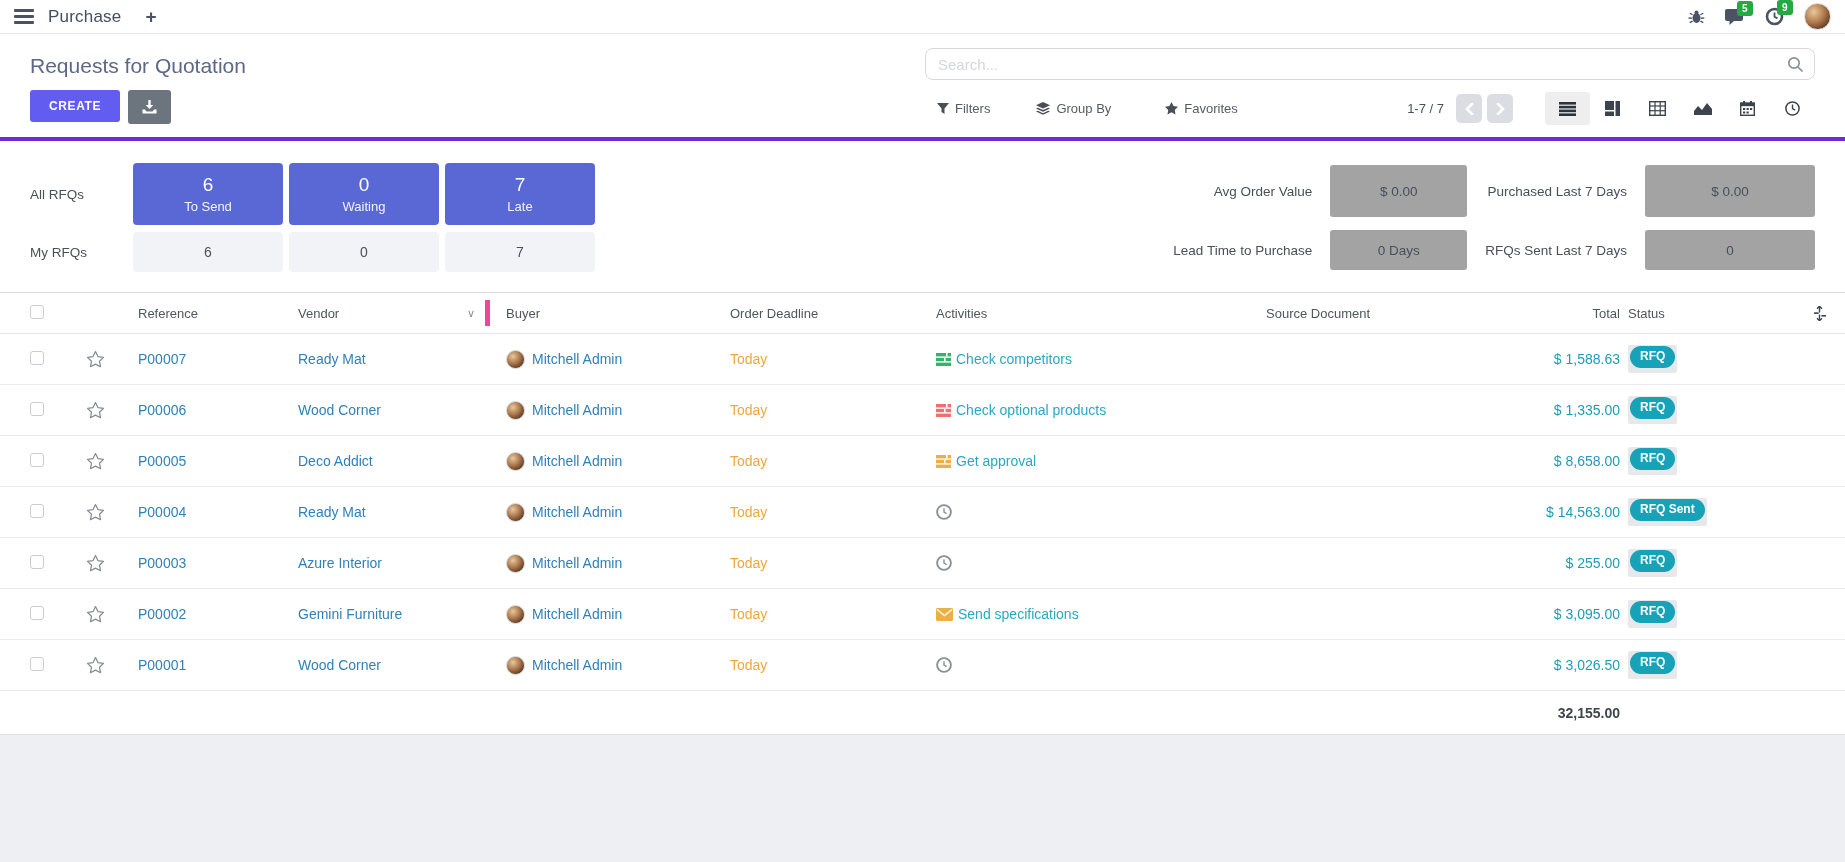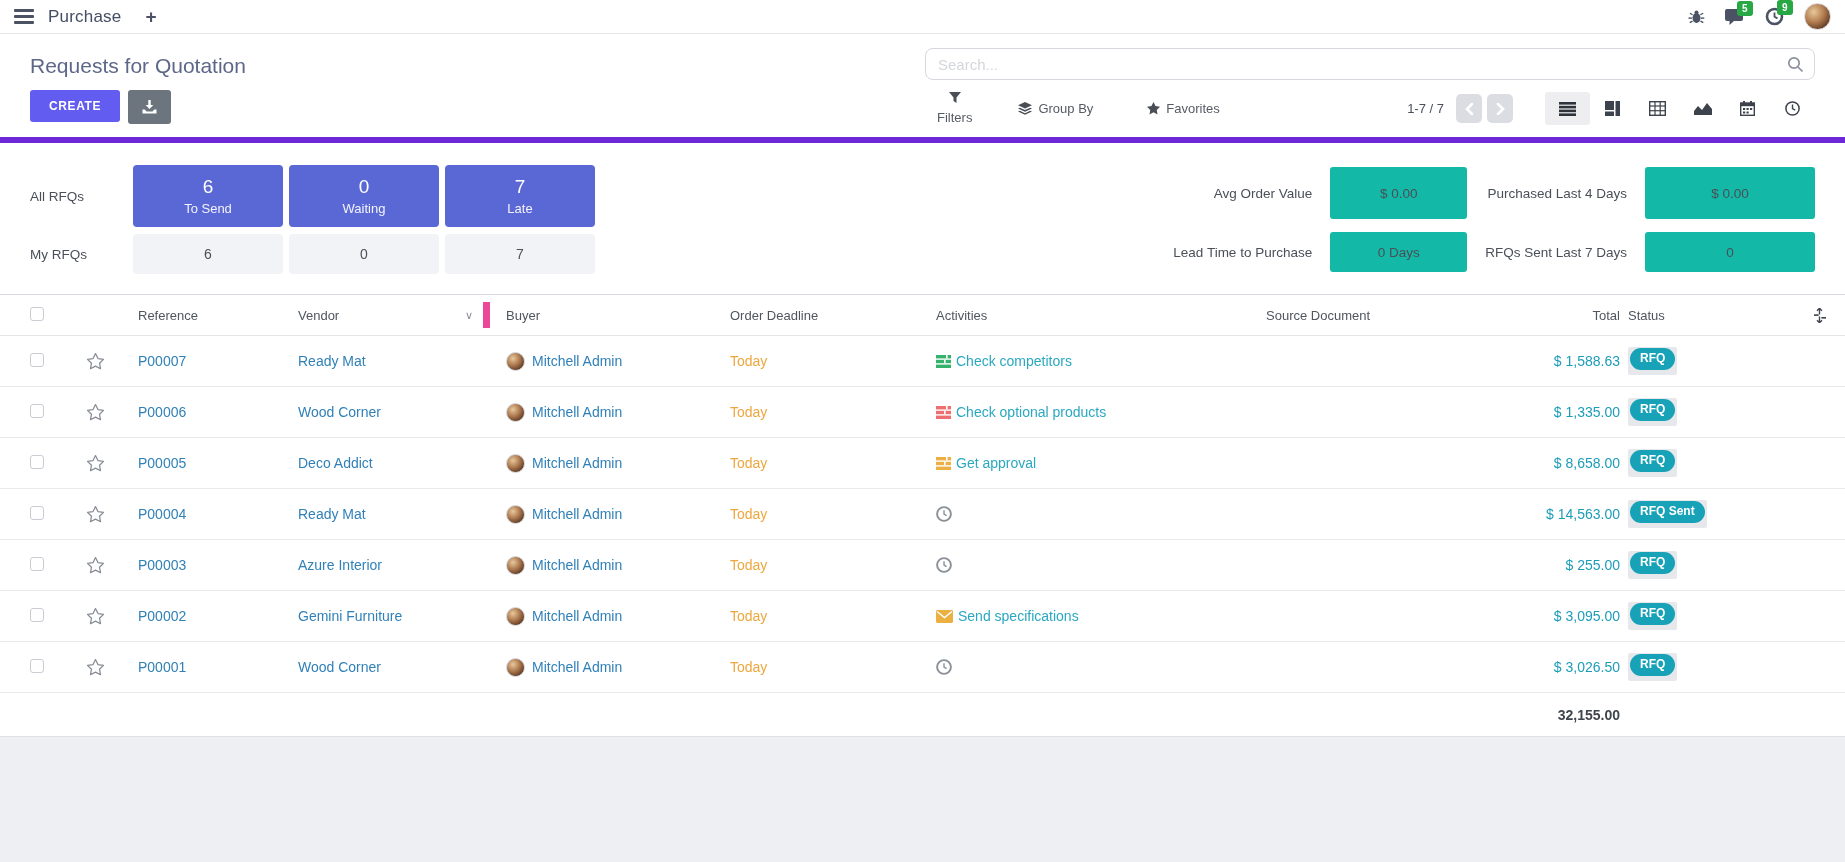--- a/index.html
+++ b/index.html
@@ -12,68 +12,68 @@
   .hamburger { width:20px; display:flex; flex-direction:column; gap:3px; cursor:pointer; margin-right:14px; }
   .hamburger span { height:3px; background:#4a5264; border-radius:1px; }
   .app-name { font-size:17px; color:#434d63; letter-spacing:.2px; }
   .plus { font-size:19px; font-weight:bold; color:#4a5264; margin-left:24px; cursor:pointer; }
   .topbar-right { margin-left:auto; display:flex; align-items:center; gap:20px; }
   .tb-icon { position:relative; display:inline-flex; cursor:pointer; }
   .tb-badge { position:absolute; top:-7px; left:12px; background:var(--badge-green); color:#fff; font-size:10px; font-weight:bold; padding:1px 5px; border-radius:3px; line-height:1.3; }
   .avatar-lg { width:27px; height:27px; border-radius:50%; background:radial-gradient(circle at 35% 32%, #e8c89a 0%, #b07a4e 45%, #6a4228 75%, #3c2617 100%); border:1px solid #d8d8dc; }
 
   
-  .control-panel { display:flex; padding:14px 0 12px 30px; border-bottom:6px solid #6d28d9; flex:0 0 auto; }
+  .control-panel { display:flex; padding:14px 0 12px 30px; border-bottom:4px solid #6d28d9; flex:0 0 auto; }
   .cp-left { width:895px; }
   .page-title { font-size:21px; color:#5d6788; font-weight:normal; margin:6px 0 12px; }
   .btn-row { display:flex; gap:8px; }
   .btn-create { background:var(--primary); color:#ffffff; border:none; font-size:12px; font-weight:bold; letter-spacing:.6px; padding:0 19px; height:32px; border-radius:3px; cursor:pointer; font-family:inherit; }
   .btn-export { background:#6c757d; border:none; width:43px; height:34px; border-radius:3px; cursor:pointer; display:flex; align-items:center; justify-content:center; }
   .cp-right { flex:1; padding-right:30px; }
   .search-box { position:relative; height:32px; border:1px solid #d6d8de; border-radius:8px; display:flex; align-items:center; background:#fff; }
   .search-box input { border:none; outline:none; flex:1; height:100%; padding:0 36px 0 12px; font-size:15px; font-family:inherit; color:#555; background:transparent; border-radius:8px; }
   .search-box input::placeholder { color:#d4d6db; }
   .search-mag { position:absolute; right:10px; top:7px; }
   .filter-row { display:flex; align-items:center; margin-top:12px; font-size:13px; color:#565b64; }
   .filter-item { display:inline-flex; align-items:center; gap:6px; cursor:pointer; }
-  .fi-filters { margin-left:12px;flex-direction:column; }
+  .fi-filters { margin-left:12px; }
   .fi-group { margin-left:46px; }
   .fi-fav { margin-left:54px; }
   .pager { margin-left:auto; font-size:13px; color:#4a4f58; }
   .pg-btns { display:flex; gap:5px; margin-left:12px; }
   .pg-btn { width:26px; height:29px; background:#dcdde2; border:none; border-radius:5px; cursor:pointer; display:flex; align-items:center; justify-content:center; }
   .view-switcher { display:flex; margin-left:32px; }
   .vs-btn { width:45px; height:33px; display:flex; align-items:center; justify-content:center; cursor:pointer; border-radius:3px; }
   .vs-btn.active { background:#eeeef1; }
 
   
   .dashboard { display:flex; padding:22px 30px 20px; flex:0 0 auto; }
   .dash-left { display:grid; grid-template-columns:97px 150px 150px 150px; column-gap:6px; row-gap:7px; align-items:center; }
   .dash-row-label { font-size:13.5px; color:#4a4f58; }
   .tile { border-radius:4px; text-align:center; cursor:pointer; }
   .tile-indigo { background:var(--tile-indigo); color:#fff; height:62px; display:flex; flex-direction:column; justify-content:center; gap:3px; }
   .tile-indigo .t-val { font-size:19px; }
   .tile-indigo .t-lbl { font-size:13px; color:rgba(255,255,255,.92); }
   .tile-gray { background:#f2f3f6; height:40px; display:flex; align-items:center; justify-content:center; font-size:14px; color:#4a4f58; }
   .dash-right { margin-left:auto; display:grid; grid-template-columns:auto 137px auto 170px; column-gap:18px; row-gap:9px; align-items:center; padding-right:0; }
   .stat-label { font-size:13.5px; color:#4a4f58; text-align:right; white-space:nowrap; }
-  .stat-tile { background:#14b8a6; border-radius:3px; text-align:right; font-size:13.5px; color:#4a4f58; display:flex; align-items:center; justify-content:center; }
+  .stat-tile { background:#a3a3a3; border-radius:3px; text-align:right; font-size:13.5px; color:#4a4f58; display:flex; align-items:center; justify-content:center; }
   .stat-r1 { height:52px; }
   .stat-r2 { height:40px; }
 
   
   .table { flex:0 0 auto; }
   .thead, .trow, .tfoot { display:grid; grid-template-columns:70px 52px 160px 208px 224px 206px 330px 180px 190px 174px 1fr; align-items:center; }
   .thead { height:42px; border-top:1px solid #dadbe0; border-bottom:1px solid #e3e4e8; font-size:13px; color:#4f565e; }
   .cell { padding-left:16px; white-space:nowrap; overflow:hidden; }
   .c-check { padding-left:30px; }
   .c-total { text-align:right; padding-left:0; padding-right:0; }
   .c-status { padding-left:8px; }
   .c-fill { display:flex; justify-content:center; padding-left:0; }
-  .th-vendor { display:flex; align-items:center; justify-content:space-between; border-right:7px solid #ec4899; height:26px; padding-right:10px; }
+  .th-vendor { display:flex; align-items:center; justify-content:space-between; border-right:5px solid #ec4899; height:26px; padding-right:10px; }
   .sort-chevron { font-size:11px; color:#8a8f98; }
   .cb { display:inline-block; width:14px; height:14px; border:1px solid #c9ccd2; border-radius:3px; background:#fff; cursor:pointer; }
   .trow { height:51px; border-bottom:1px solid #e9eaee; font-size:14px; background:#fff; }
   .link { color:var(--link-blue); cursor:pointer; }
   .c-star { cursor:pointer; }
   .mini-avatar { display:inline-block; width:19px; height:19px; border-radius:50%; vertical-align:-5px; margin-right:7px; background:radial-gradient(circle at 35% 32%, #e8c89a 0%, #a9754c 45%, #5f3b23 78%, #352112 100%); border:1px solid #cfd1d6; }
   .today { color:var(--today-orange); }
   .c-activity { display:flex; align-items:center; gap:5px; cursor:pointer; }
   .act-label { color:var(--activity-teal); }
   .c-total { color:var(--amount-teal); }
@@ -255,21 +255,21 @@
           <span class="t-lbl">Late</span>
       </div>
       <span class="dash-row-label">My RFQs</span>
       <div class="tile tile-gray">6</div>
       <div class="tile tile-gray">0</div>
       <div class="tile tile-gray">7</div>
     </div>
     <div class="dash-right">
       <span class="stat-label">Avg Order Value</span>
       <span class="stat-tile stat-r1">$ 0.00</span>
-      <span class="stat-label">Purchased Last 4 Days</span>
+      <span class="stat-label">Purchased Last 7 Days</span>
       <span class="stat-tile stat-r1">$ 0.00</span>
       <span class="stat-label">Lead Time to Purchase</span>
       <span class="stat-tile stat-r2">0 Days</span>
       <span class="stat-label">RFQs Sent Last 7 Days</span>
       <span class="stat-tile stat-r2">0</span>
     </div>
   </div>
 
   <div class="table">
     <div class="thead">

